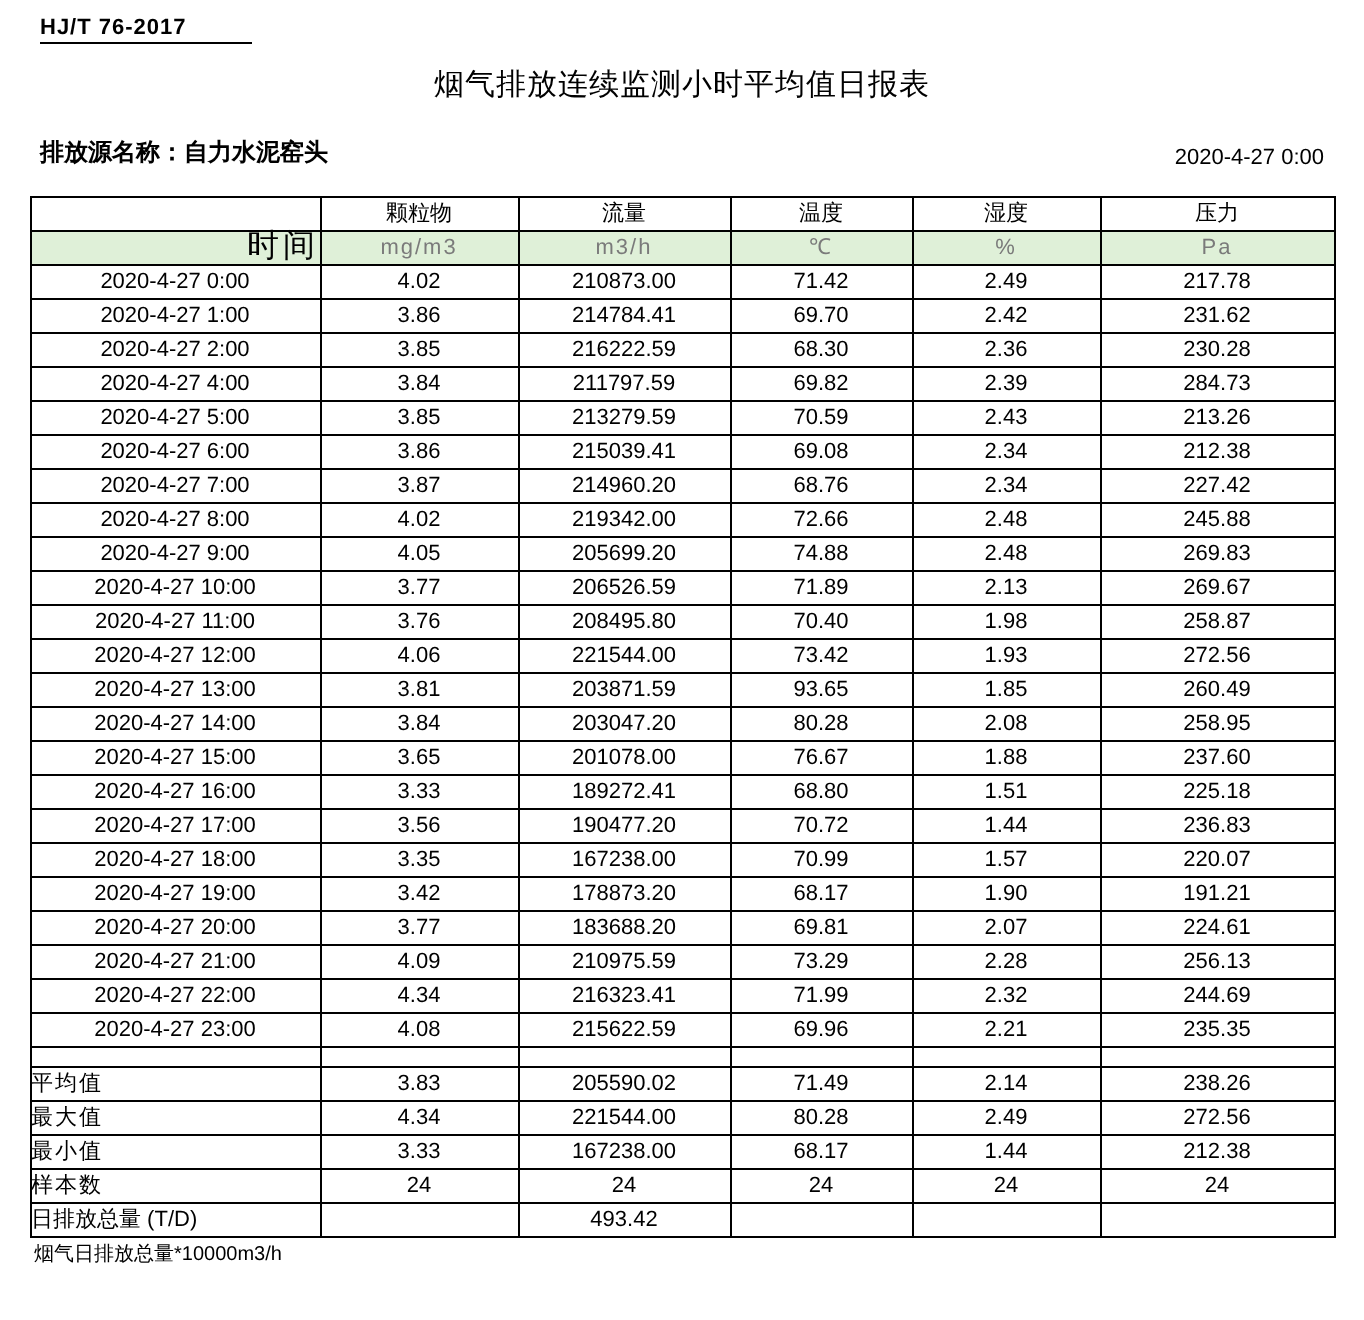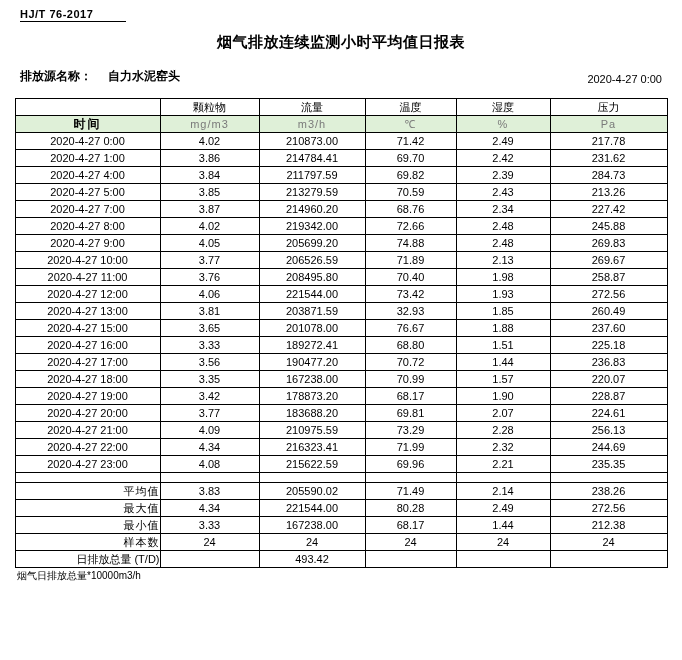--- a/index.html
+++ b/index.html
@@ -31,38 +31,37 @@
   }
   .std-underline {
     border-bottom: 1px solid #000;
     width: 106px;
     margin-left: 6px;
     margin-top: 1px;
   }
   .doc-title {
     text-align: center;
     font-size: 15px;
-    font-weight: bold;
+    font-weight: normal;
     margin-top: 11px;
     letter-spacing: 0.5px;
   }
   .meta-row {
     display: flex;
     align-items: flex-end;
     justify-content: space-between;
     margin-top: 16px;
     padding: 0 6px;
   }
   .meta-left {
     font-size: 12px;
     font-weight: bold;
   }
   .meta-left .src-name {
     display: inline-block;
-    margin-left: 16px;
     font-weight: bold;
   }
   .meta-right {
     font-size: 11px;
   }
   table.report {
     border-collapse: collapse;
     margin: 13px auto 0 auto;
     width: 652px;
     table-layout: fixed;
@@ -82,41 +81,42 @@
     font-size: 12px;
     font-weight: bold;
   }
   .unit-row td {
     background: #dff0d8;
     height: 17px;
     line-height: 17px;
     font-size: 11px;
   }
   .unit-row td.time-head {
-    font-size: 12px;
-    font-weight: bold;
+    font-size: 16px;
+    font-weight: normal;
     letter-spacing: 2px;
+    text-align: right;
   }
   .unit-row td.unit-cell {
     color: #7a7a7a;
     letter-spacing: 1px;
   }
   td.timecell {
     text-align: center;
   }
   tr.spacer td {
     height: 9px;
     line-height: 9px;
     border-left: 1px solid #000;
     border-right: 1px solid #000;
     border-top: 1px solid #000;
     border-bottom: 1px solid #000;
   }
   .summary td.label {
-    text-align: right;
+    text-align: left;
     letter-spacing: 1px;
   }
   .total-row td.total-label {
     letter-spacing: 0px;
   }
   .footer {
     margin: 1px auto 0 auto;
     width: 652px;
     font-size: 10px;
   }
@@ -181,36 +181,52 @@
         </tr>
       <tr>
           <td class="timecell">2020-4-27 1:00</td>
           <td>3.86</td>
           <td>214784.41</td>
           <td>69.70</td>
           <td>2.42</td>
           <td>231.62</td>
         </tr>
       <tr>
+          <td class="timecell">2020-4-27 2:00</td>
+          <td>3.85</td>
+          <td>216222.59</td>
+          <td>68.30</td>
+          <td>2.36</td>
+          <td>230.28</td>
+        </tr>
+      <tr>
           <td class="timecell">2020-4-27 4:00</td>
           <td>3.84</td>
           <td>211797.59</td>
           <td>69.82</td>
           <td>2.39</td>
           <td>284.73</td>
         </tr>
       <tr>
           <td class="timecell">2020-4-27 5:00</td>
           <td>3.85</td>
           <td>213279.59</td>
           <td>70.59</td>
           <td>2.43</td>
           <td>213.26</td>
         </tr>
       <tr>
+          <td class="timecell">2020-4-27 6:00</td>
+          <td>3.86</td>
+          <td>215039.41</td>
+          <td>69.08</td>
+          <td>2.34</td>
+          <td>212.38</td>
+        </tr>
+      <tr>
           <td class="timecell">2020-4-27 7:00</td>
           <td>3.87</td>
           <td>214960.20</td>
           <td>68.76</td>
           <td>2.34</td>
           <td>227.42</td>
         </tr>
       <tr>
           <td class="timecell">2020-4-27 8:00</td>
           <td>4.02</td>
@@ -248,23 +264,31 @@
           <td>4.06</td>
           <td>221544.00</td>
           <td>73.42</td>
           <td>1.93</td>
           <td>272.56</td>
         </tr>
       <tr>
           <td class="timecell">2020-4-27 13:00</td>
           <td>3.81</td>
           <td>203871.59</td>
-          <td>32.93</td>
+          <td>93.65</td>
           <td>1.85</td>
           <td>260.49</td>
+        </tr>
+      <tr>
+          <td class="timecell">2020-4-27 14:00</td>
+          <td>3.84</td>
+          <td>203047.20</td>
+          <td>80.28</td>
+          <td>2.08</td>
+          <td>258.95</td>
         </tr>
       <tr>
           <td class="timecell">2020-4-27 15:00</td>
           <td>3.65</td>
           <td>201078.00</td>
           <td>76.67</td>
           <td>1.88</td>
           <td>237.60</td>
         </tr>
       <tr>
@@ -290,21 +314,21 @@
           <td>70.99</td>
           <td>1.57</td>
           <td>220.07</td>
         </tr>
       <tr>
           <td class="timecell">2020-4-27 19:00</td>
           <td>3.42</td>
           <td>178873.20</td>
           <td>68.17</td>
           <td>1.90</td>
-          <td>228.87</td>
+          <td>191.21</td>
         </tr>
       <tr>
           <td class="timecell">2020-4-27 20:00</td>
           <td>3.77</td>
           <td>183688.20</td>
           <td>69.81</td>
           <td>2.07</td>
           <td>224.61</td>
         </tr>
       <tr>

